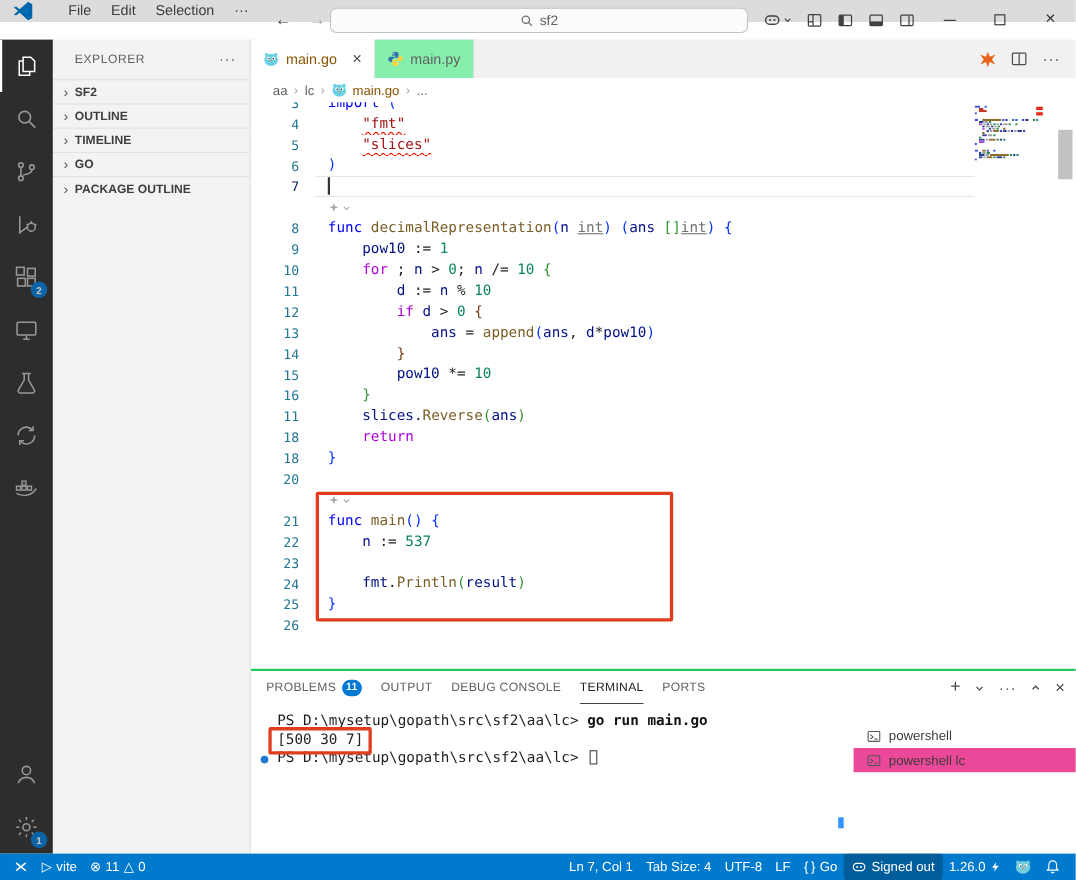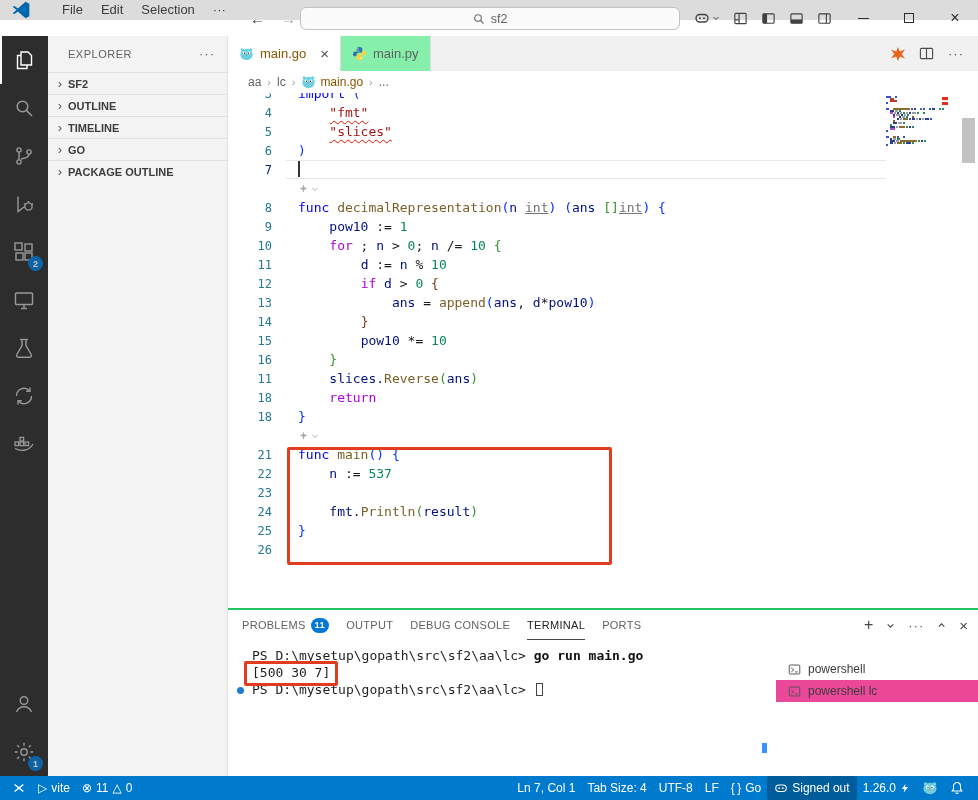--- a/index.html
+++ b/index.html
@@ -437,20 +437,24 @@
           <span class="ln">11</span>
           <span class="ct"><span class="tk-d">    </span><span class="tk-v">slices</span><span class="tk-d">.</span><span class="tk-f">Reverse</span><span class="tk-b2">(</span><span class="tk-v">ans</span><span class="tk-b2">)</span></span>
         </div>
         <div class="code-row">
           <span class="ln">18</span>
           <span class="ct"><span class="tk-d">    </span><span class="tk-c">return</span></span>
         </div>
         <div class="code-row">
           <span class="ln">18</span>
           <span class="ct"><span class="tk-b1">}</span></span>
+        </div>
+        <div class="code-row">
+          <span class="ln">20</span>
+          <span class="ct"></span>
         </div>
         <div class="lens-row">
           <svg width="11" height="11" viewBox="0 0 16 16">
             <path d="M8 2l1.5 4.5L14 8l-4.5 1.5L8 14 6.5 9.5 2 8l4.5-1.5z" fill="#aaa"></path>
           </svg>
           <svg width="8" height="8" viewBox="0 0 16 16" fill="none" stroke="#aaa" stroke-width="2">
             <path d="M3 6l5 5 5-5"></path>
           </svg>
         </div>
         <div class="code-row">

